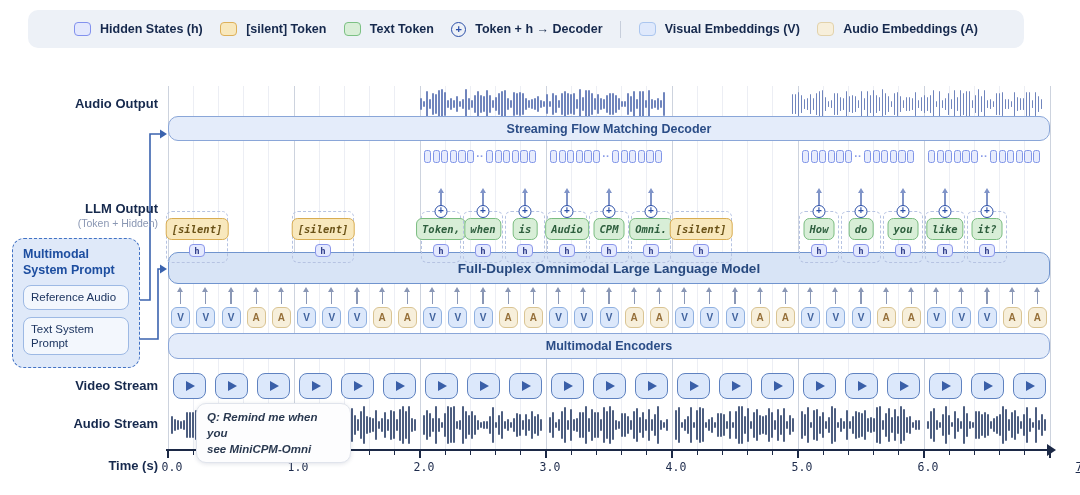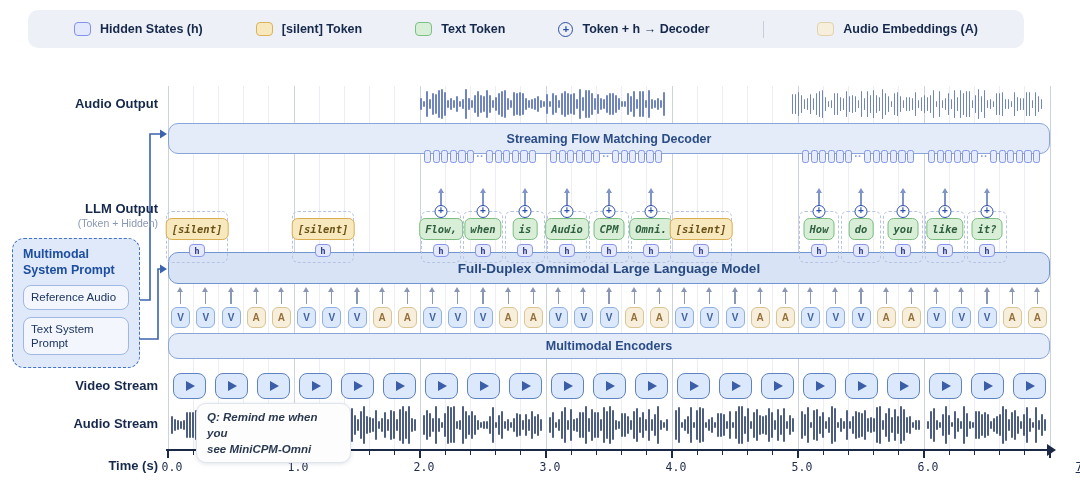--- a/index.html
+++ b/index.html
@@ -106,20 +106,24 @@
       </div>
       <div class="leg-item">
         <div class="swatch" style="background: rgb(216, 238, 215); border-color: rgb(124, 193, 132);"></div>
         <div>Text Token</div>
       </div>
       <div class="leg-item">
         <div class="leg-plus">+</div>
         <div>Token + h → Decoder</div>
       </div>
       <div class="leg-divider"></div>
+      <div class="leg-item">
+        <div class="swatch" style="background: rgb(223, 233, 252); border-color: rgb(171, 198, 239);"></div>
+        <div>Visual Embeddings (V)</div>
+      </div>
       <div class="leg-item">
         <div class="swatch" style="background: rgb(247, 239, 219); border-color: rgb(226, 210, 171);"></div>
         <div>Audio Embeddings (A)</div>
       </div>
     </div>
 
   <div id="stage" class="stage">
 
     <div id="grid">
         <div class="gridline major" style="left: 167.5px;"></div>
@@ -613,21 +617,21 @@
         <div class="wbar" style="left: 1023px; top: 355.819px; height: 22.3622px; background: rgb(77, 94, 128);"></div>
         <div class="wbar" style="left: 1026px; top: 348.839px; height: 36.3212px; background: rgb(77, 94, 128);"></div>
         <div class="wbar" style="left: 1029px; top: 360.147px; height: 13.7059px; background: rgb(77, 94, 128);"></div>
         <div class="wbar" style="left: 1032px; top: 364.191px; height: 5.61731px; background: rgb(77, 94, 128);"></div>
         <div class="wbar" style="left: 1035px; top: 349.406px; height: 35.187px; background: rgb(77, 94, 128);"></div>
         <div class="wbar" style="left: 1038px; top: 362.088px; height: 9.82455px; background: rgb(77, 94, 128);"></div>
         <div class="wbar" style="left: 1041px; top: 355.884px; height: 22.2323px; background: rgb(77, 94, 128);"></div>
         <div class="wbar" style="left: 1044px; top: 361.381px; height: 11.2385px; background: rgb(77, 94, 128);"></div>
       </div>
 
-    <div class="hbar" style="top:65px;height:31px;">
+    <div class="hbar" style="top:58px;height:25px;">
       <span>Streaming Flow Matching Decoder</span>
     </div>
     <div class="hbar" style="top:275px;height:26px;">
       <span>Multimodal Encoders</span>
     </div>
     <div class="hbar llm" style="top:194px;height:32px;">
       <span>Full-Duplex Omnimodal Large Language Model</span>
     </div>
 
     <div id="speech-groups">
@@ -690,21 +694,21 @@
           <div class="hbox">h</div>
         </div>
         <div class="tok-wrap" style="left: 292px; width: 62px;">
           <div class="tok silent">[silent]</div>
           <div class="hbox">h</div>
         </div>
         <div class="tok-wrap" style="left: 421px; width: 40px;">
           <div class="tok-arrowhead"></div>
           <div class="tok-arrow"></div>
           <div class="plus-circ">+</div>
-          <div class="tok text">Flow,</div>
+          <div class="tok text">Token,</div>
           <div class="hbox">h</div>
         </div>
         <div class="tok-wrap" style="left: 463px; width: 40px;">
           <div class="tok-arrowhead"></div>
           <div class="tok-arrow"></div>
           <div class="plus-circ">+</div>
           <div class="tok text">when</div>
           <div class="hbox">h</div>
         </div>
         <div class="tok-wrap" style="left: 505px; width: 40px;">

